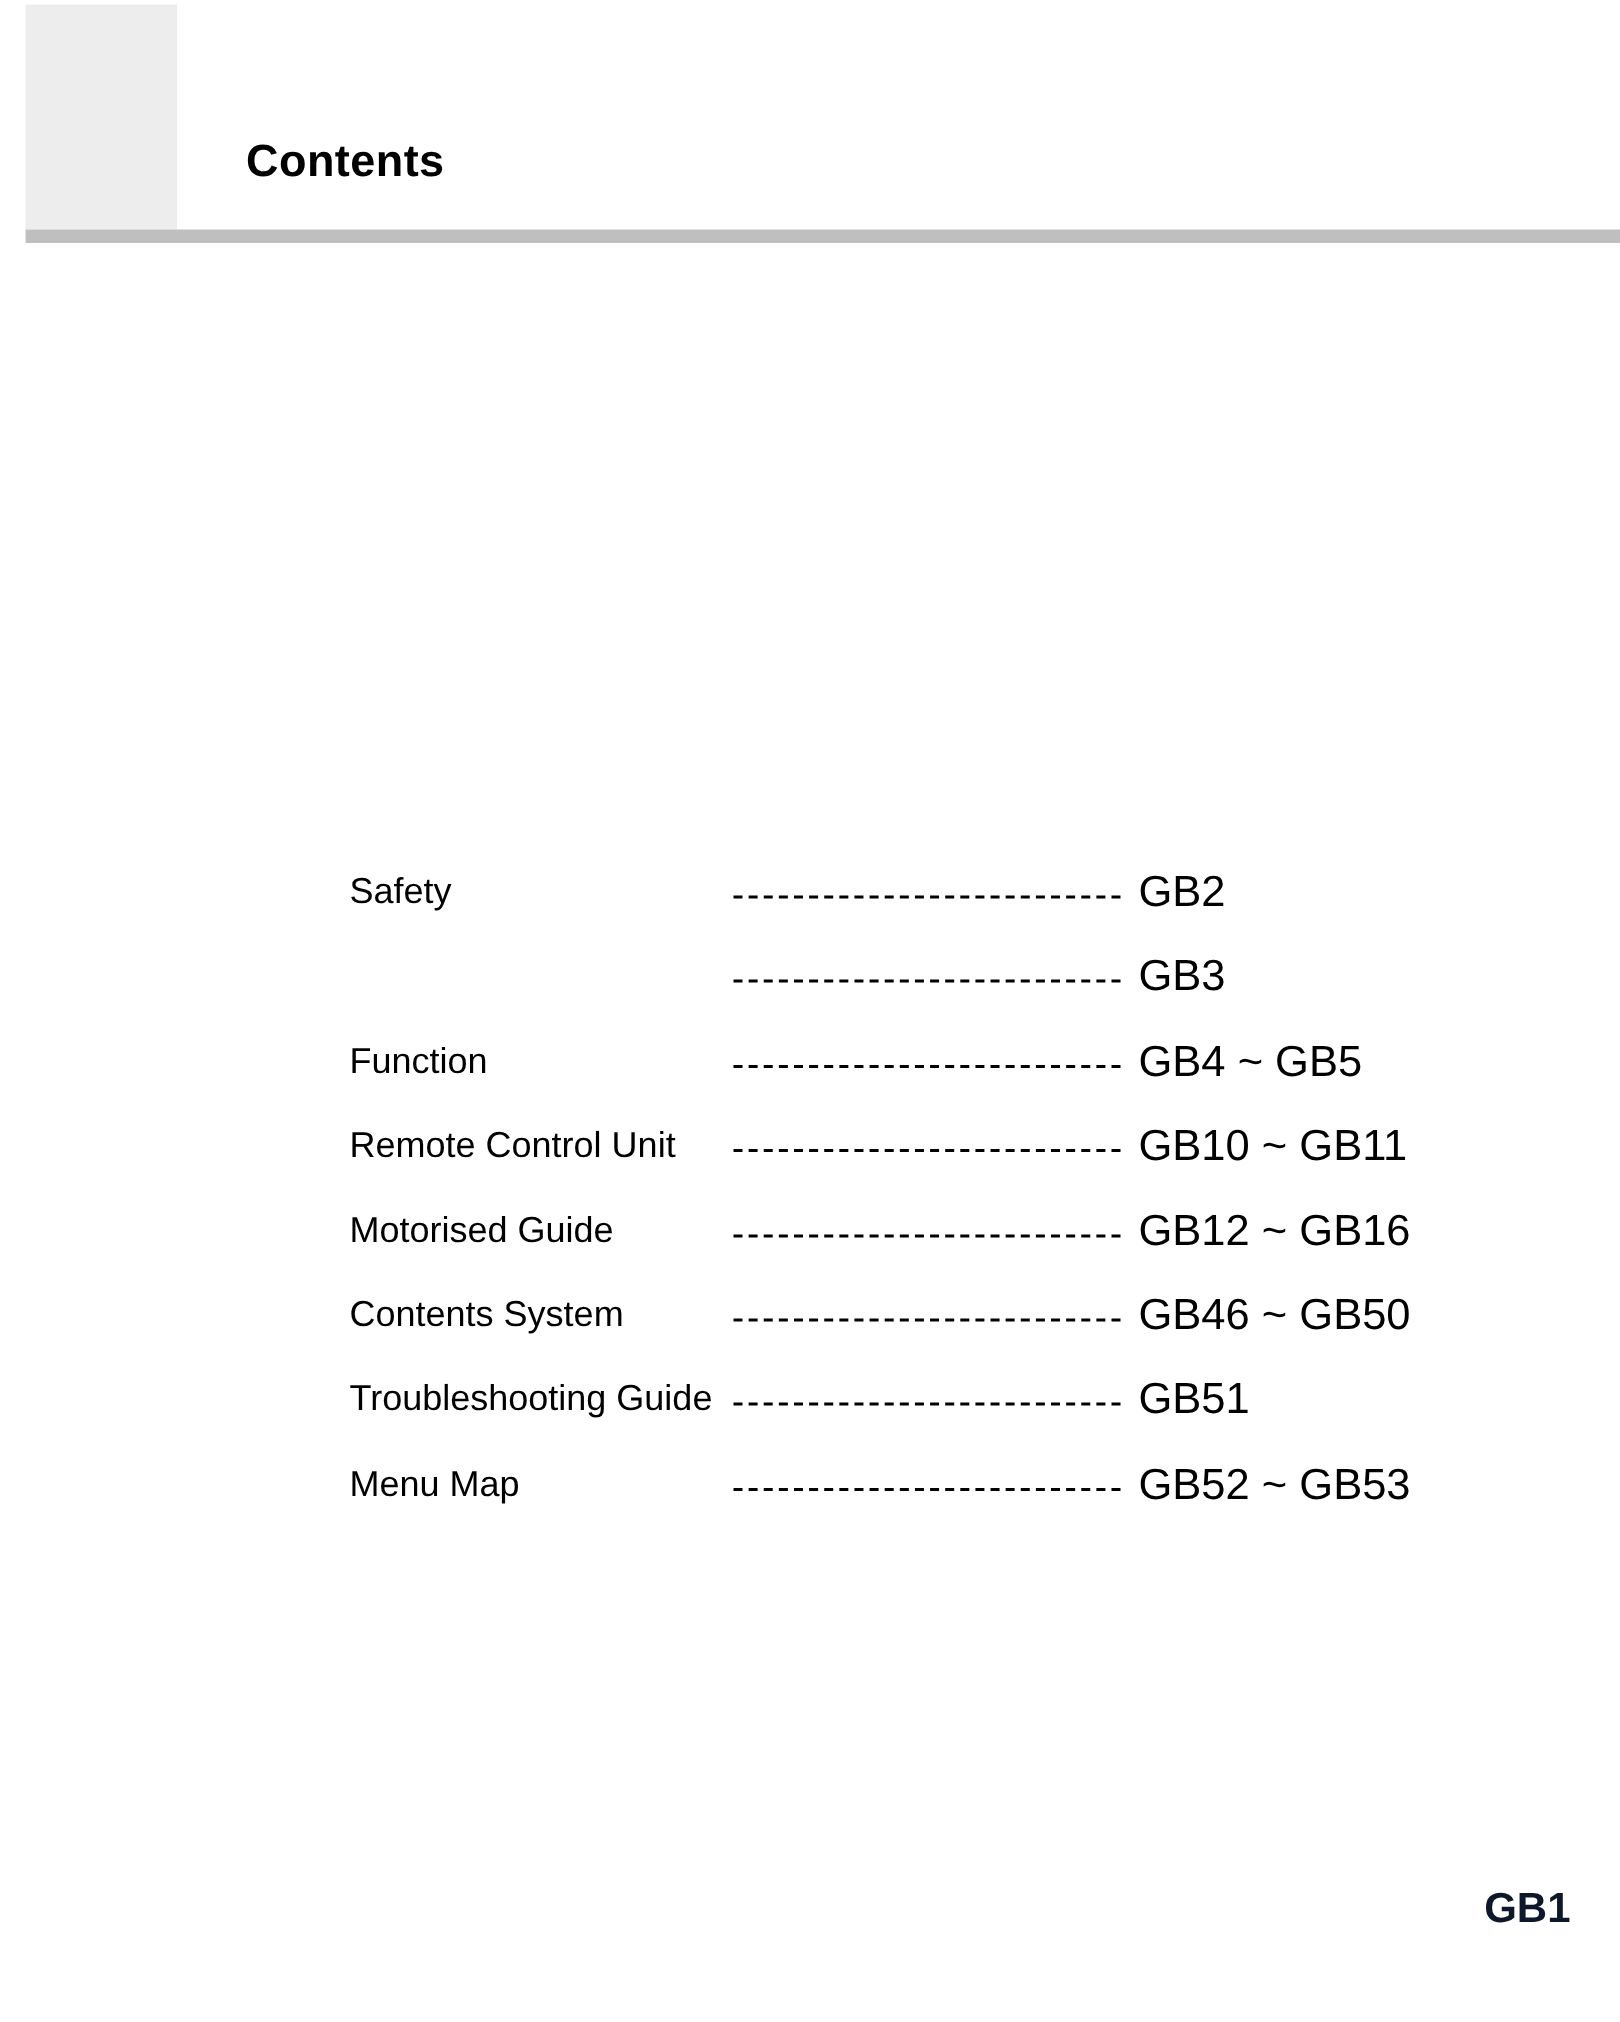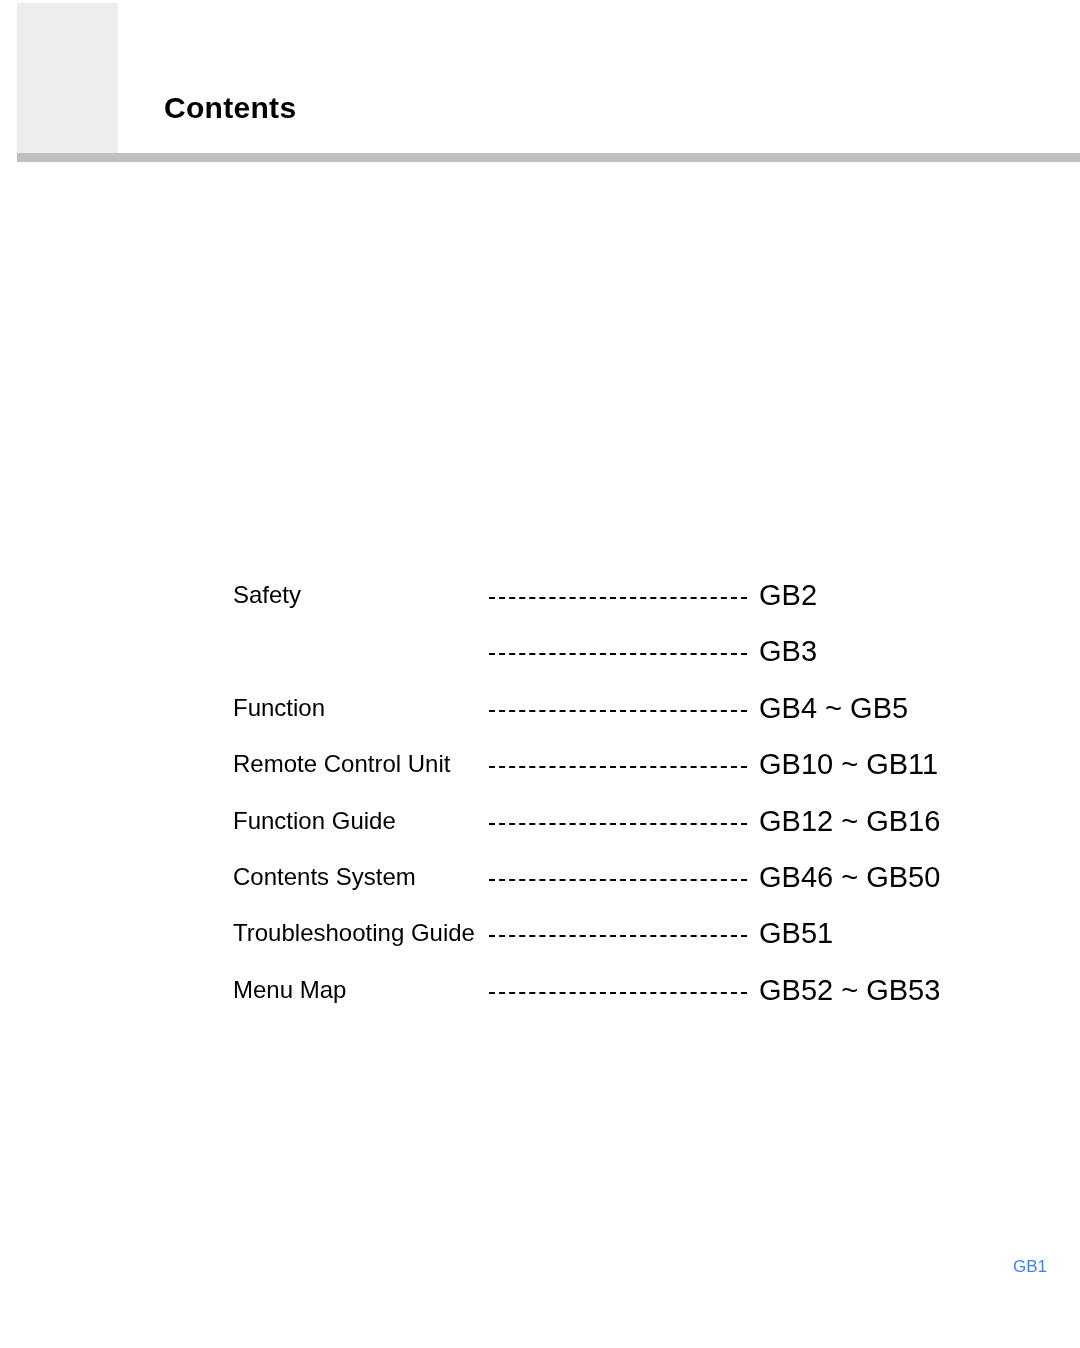--- a/index.html
+++ b/index.html
@@ -102,24 +102,24 @@
     color: #000000;
   }
 
   
   .footer {
     position: absolute;
     left: 0;
     top: 1258px;
     width: 1030px;
     text-align: right;
-    font-size: 17px;
-    font-weight: normal;
+    font-size: 28px;
+    font-weight: bold;
     line-height: 1;
-    color: #3b82f6;
+    color: #0f172a;
   }
 </style>
 </head>
 <body>
 
 <div class="page">
 
   <div class="header-block">
     <div class="header-tab"></div>
     <div class="header-title">Contents</div>
@@ -140,21 +140,21 @@
         <span class="toc-label">Function</span>
         <span class="toc-leader"></span>
         <span class="toc-pages">GB4 ~ GB5</span>
       </div>
       <div class="toc-row">
         <span class="toc-label">Remote Control Unit</span>
         <span class="toc-leader"></span>
         <span class="toc-pages">GB10 ~ GB11</span>
       </div>
       <div class="toc-row">
-        <span class="toc-label">Function Guide</span>
+        <span class="toc-label">Motorised Guide</span>
         <span class="toc-leader"></span>
         <span class="toc-pages">GB12 ~ GB16</span>
       </div>
       <div class="toc-row">
         <span class="toc-label">Contents System</span>
         <span class="toc-leader"></span>
         <span class="toc-pages">GB46 ~ GB50</span>
       </div>
       <div class="toc-row">
         <span class="toc-label">Troubleshooting Guide</span>

